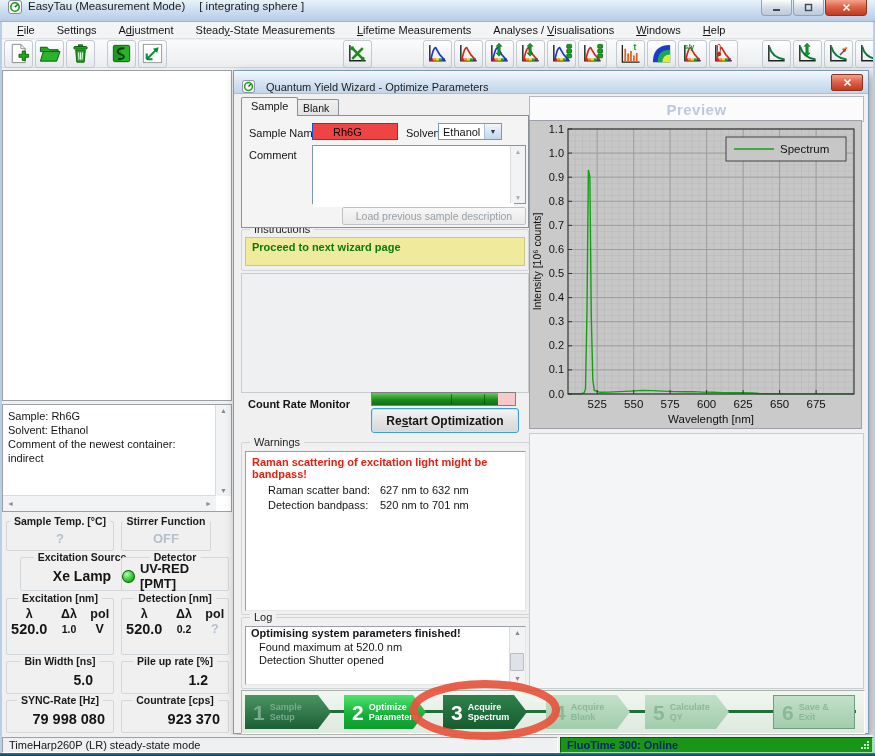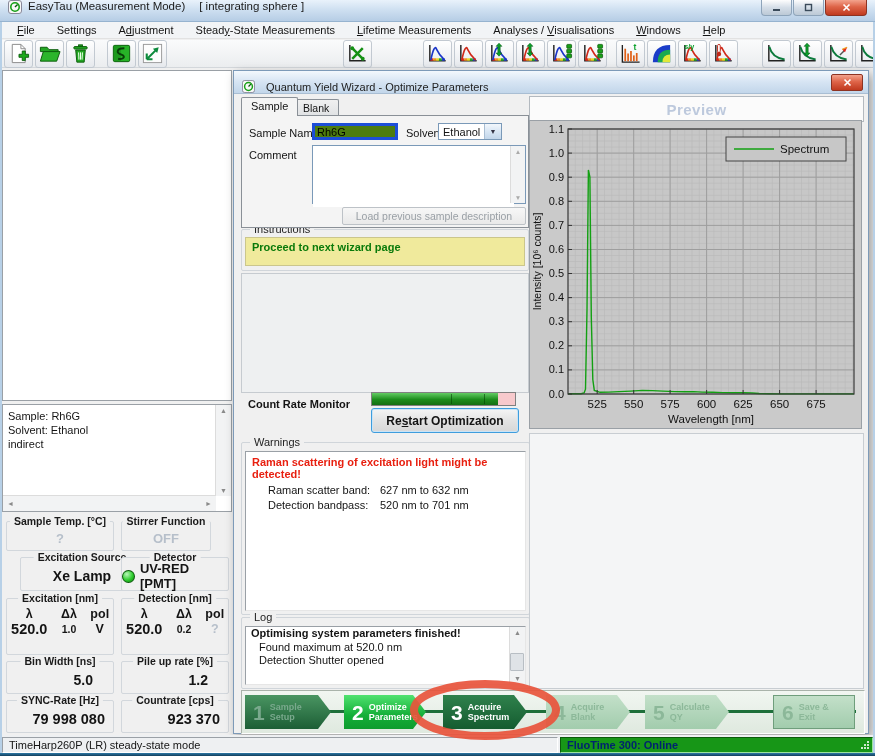--- a/index.html
+++ b/index.html
@@ -76,21 +76,21 @@
   .dlg-title .t{margin-left:5px;color:#222}
   .dlg-close{position:absolute;right:5px;top:3px;width:30px;height:15px;border:1px solid #8d3322;border-radius:2px;
     background:linear-gradient(#f3a38d,#de6448 45%,#c03a1f);color:#fff;font-size:9px;font-weight:bold;
     display:flex;align-items:center;justify-content:center}
 
   .tab{position:absolute;border:1px solid #8a9097;border-bottom:none;border-radius:2px 2px 0 0;
        padding:2px 9px;background:linear-gradient(#f0f0f0,#e0e2e4)}
   .tab.active{background:#f4f4f4;z-index:3;height:19px;box-sizing:border-box}
   .tabpanel{position:absolute;left:7px;top:44px;width:286px;height:111px;border:1px solid #8a9097;background:#f4f4f4;z-index:2}
   .flbl{position:absolute;white-space:nowrap}
-  .tinput{position:absolute;border:3px solid #1d4ed8;background:#4d7c0f;font:11px "Liberation Sans",sans-serif;padding:1px 2px;box-sizing:border-box}
+  .tinput{position:absolute;border:1px solid #1d4ed8;background:#ef4444;font:11px "Liberation Sans",sans-serif;padding:1px 20px;box-sizing:border-box}
   .dropdown{position:absolute;border:1px solid #7a99b8;background:#fff;display:flex;align-items:center;box-sizing:border-box}
   .dropdown .txt{flex:1;padding-left:4px}
   .dd-btn{width:16px;height:100%;display:flex;align-items:center;justify-content:center;font-size:7px;color:#334;
     background:linear-gradient(#f2f7fc,#d8e6f4 50%,#c2d6ea);border-left:1px solid #a9bed3}
   .ta-box{position:absolute;border:1px solid #7a99b8;background:#fff}
   .ta-box textarea{position:absolute;left:0;top:0;width:calc(100% - 15px);height:100%;border:none;resize:none;
     font:11px "Liberation Sans",sans-serif;outline:none}
   .ta-sb{position:absolute;right:0;top:0;bottom:0;width:14px;background:#f2f3f4;border-left:1px solid #dcdcdc;
     display:flex;flex-direction:column;justify-content:space-between;align-items:center;font-size:6.5px;color:#aaa;padding:2px 0}
   .btn-disabled{position:absolute;border:1px solid #bdc2c7;border-radius:2px;background:linear-gradient(#f7f7f7,#e9e9e9);
@@ -403,20 +403,21 @@
         </svg>
       </div>
     </div>
 
   <div class="abs listbox"></div>
 
   <div class="abs sampleinfo">
     <div class="si-text">
         <div>Sample: Rh6G</div>
         <div>Solvent: Ethanol</div>
+        <div>Comment of the newest container:</div>
         <div>indirect</div>
       </div>
     <div class="sb-v">
       <span>▲</span>
       <span>▼</span>
     </div>
     <div class="sb-h">
       <span>◄</span>
       <span>►</span>
     </div>
@@ -528,21 +529,21 @@
     <div class="crm-bar">
       <div class="crm-fill" id="crm-fill" style="width: 88%;"></div>
       <div class="crm-tick" style="left:55%"></div>
       <div class="crm-tick" style="left:78%"></div>
     </div>
     <div class="btn-restart" id="btn-restart">Re<u>s</u>tart Optimization</div>
 
     <div class="grp" style="left:7px;top:371px;width:287px;height:171px">
       <span class="cap">Warnings</span>
       <div class="wbox">
-        <div class="wtitle">Raman scattering of excitation light might be detected!</div>
+        <div class="wtitle">Raman scattering of excitation light might be bandpass!</div>
         <div id="warning-rows">
             <div class="wrow">
               <span class="wname">Raman scatter band:</span>
               <span class="wval">627 nm to 632 nm</span>
             </div>
             <div class="wrow">
               <span class="wname">Detection bandpass:</span>
               <span class="wval">520 nm to 701 nm</span>
             </div>
           </div>

